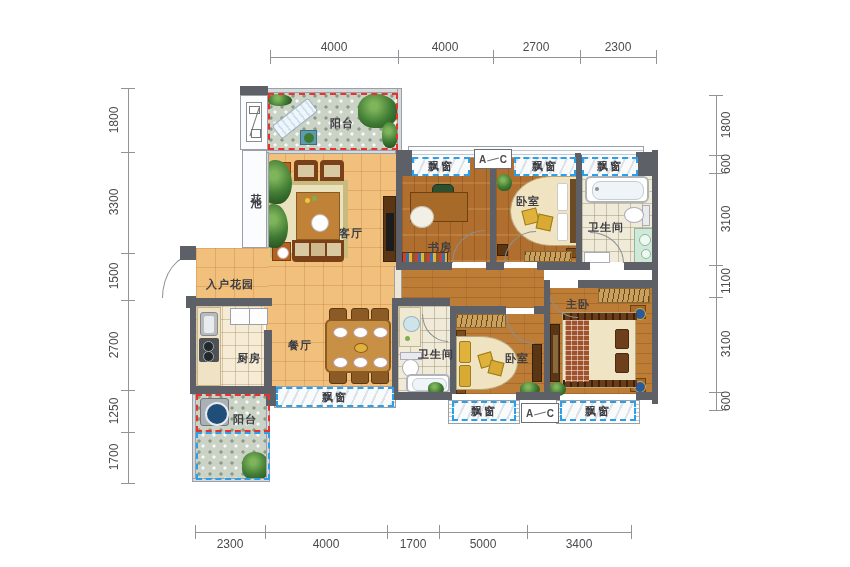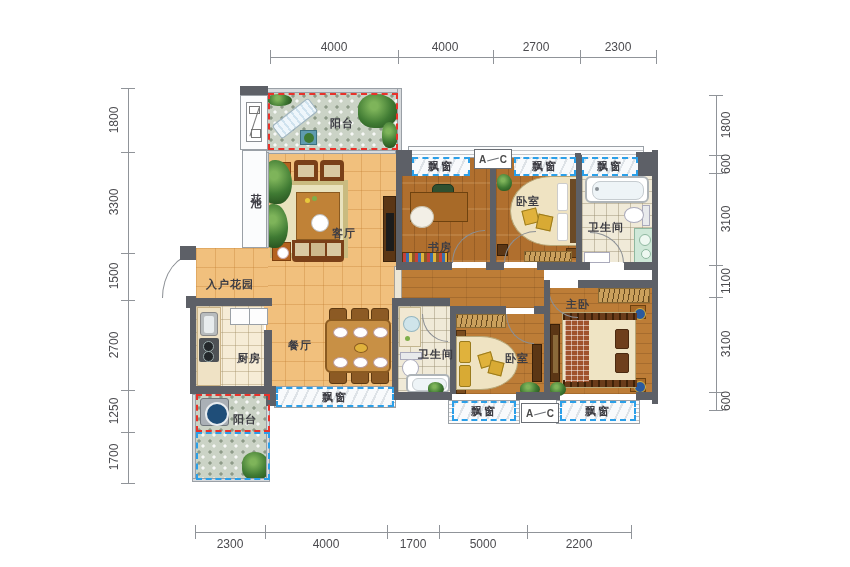--- a/index.html
+++ b/index.html
@@ -81,21 +81,21 @@
   <div class="tick" style="left:195px;top:525px;width:1px;height:14px"></div>
   <div class="tick" style="left:265px;top:525px;width:1px;height:14px"></div>
   <div class="tick" style="left:387px;top:525px;width:1px;height:14px"></div>
   <div class="tick" style="left:439px;top:525px;width:1px;height:14px"></div>
   <div class="tick" style="left:527px;top:525px;width:1px;height:14px"></div>
   <div class="tick" style="left:631px;top:525px;width:1px;height:14px"></div>
   <span class="dim" style="left:200px;top:537px">2300</span>
   <span class="dim" style="left:296px;top:537px">4000</span>
   <span class="dim" style="left:383px;top:537px">1700</span>
   <span class="dim" style="left:453px;top:537px">5000</span>
-  <span class="dim" style="left:549px;top:537px">2200</span>
+  <span class="dim" style="left:549px;top:537px">3400</span>
 
   <div class="dimline" style="left:128px;top:88px;width:1px;height:395px"></div>
   <div class="tick" style="left:121px;top:88px;width:14px;height:1px"></div>
   <div class="tick" style="left:121px;top:152px;width:14px;height:1px"></div>
   <div class="tick" style="left:121px;top:253px;width:14px;height:1px"></div>
   <div class="tick" style="left:121px;top:300px;width:14px;height:1px"></div>
   <div class="tick" style="left:121px;top:390px;width:14px;height:1px"></div>
   <div class="tick" style="left:121px;top:432px;width:14px;height:1px"></div>
   <div class="tick" style="left:121px;top:483px;width:14px;height:1px"></div>
   <span class="dim rot" style="left:84px;top:113px">1800</span>
@@ -380,21 +380,21 @@
     <div style="position:absolute;left:0;top:0;width:74px;height:7px;background:#6b3c1a;background-image:repeating-linear-gradient(90deg,#3f2108 0 2px,transparent 2px 7px)"></div>
     <div style="position:absolute;left:0;bottom:0;width:74px;height:7px;background:#6b3c1a;background-image:repeating-linear-gradient(90deg,#3f2108 0 2px,transparent 2px 7px)"></div>
     <div style="position:absolute;left:2px;top:7px;width:24px;height:62px;background:#a0522d;background-image:linear-gradient(rgba(255,255,255,.5) 1px,transparent 1px),linear-gradient(90deg,rgba(255,255,255,.5) 1px,transparent 1px);background-size:6px 5px"></div>
     <div style="position:absolute;right:6px;top:16px;width:12px;height:18px;background:#6e3f1c;border:1px solid #4a2a10;border-radius:2px"></div>
     <div style="position:absolute;right:6px;top:40px;width:12px;height:18px;background:#6e3f1c;border:1px solid #4a2a10;border-radius:2px"></div>
   </div>
   <div class="plant" style="left:550px;top:382px;width:16px;height:14px"></div>
 
   <span class="lbl" style="left:330px;top:116px">阳台</span>
   <span class="lbl vert" style="left:248px;top:184px">花池</span>
-  <span class="lbl" style="left:332px;top:226px">客厅</span>
+  <span class="lbl" style="left:339px;top:226px">客厅</span>
   <span class="lbl" style="left:206px;top:277px">入户花园</span>
   <span class="lbl" style="left:288px;top:338px">餐厅</span>
   <span class="lbl" style="left:237px;top:351px">厨房</span>
   <span class="lbl" style="left:233px;top:412px">阳台</span>
   <span class="lbl" style="left:428px;top:240px">书房</span>
   <span class="lbl" style="left:516px;top:194px">卧室</span>
   <span class="lbl" style="left:588px;top:220px">卫生间</span>
   <span class="lbl" style="left:418px;top:347px">卫生间</span>
   <span class="lbl" style="left:505px;top:351px">卧室</span>
   <span class="lbl" style="left:566px;top:297px">主卧</span>

